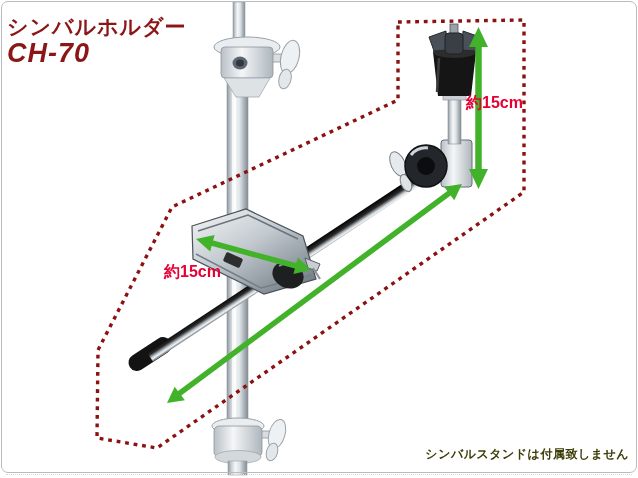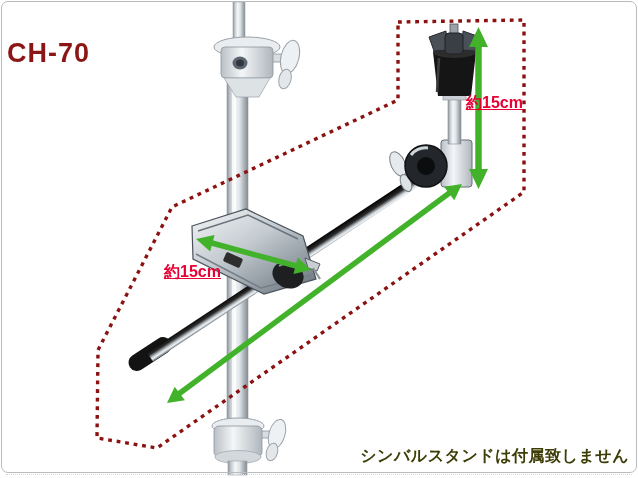--- a/index.html
+++ b/index.html
@@ -6,26 +6,26 @@
   body{width:638px;height:478px;position:relative;overflow:hidden;
        font-family:"Liberation Sans","DejaVu Sans",sans-serif;}
   .stage{position:absolute;inset:0;width:638px;height:478px;}
   .frame{position:absolute;left:1px;top:1px;width:634px;height:470px;
          border:1.5px solid var(--frame-border,#b9bcbe);border-radius:7px;pointer-events:none;}
   .frame-bottom-dots{position:absolute;left:6px;right:6px;top:474px;height:0;
          border-top:1px dotted #d9d9d9;}
   svg.art{position:absolute;inset:0;}
   .txt{position:absolute;font-weight:bold;white-space:nowrap;z-index:5;}
   .title1{left:7px;top:13px;font-size:21px;letter-spacing:1px;color:var(--title,#8b1616);}
-  .title2{left:7px;top:38px;font-size:27px;letter-spacing:1px;color:var(--title,#8b1616);}
-  .dim{font-size:16px;color:var(--dimension-label,#e60033);text-decoration:underline;}
+  .title2{left:7px;top:38px;font-size:27px;letter-spacing:1px;color:var(--title,#8b1616);font-style:italic;}
+  .dim{font-size:16px;color:var(--dimension-label,#e60033);}
   .dim-height{left:466px;top:93px;}
   .dim-arm{left:346px;top:238px;}
   .dim-clamp{left:164px;top:262px;}
-  .note{right:9px;top:446px;font-size:16px;letter-spacing:0.5px;color:var(--note,#3c3c06);}
+  .note{right:9px;top:446px;font-size:12px;letter-spacing:0.5px;color:var(--note,#3c3c06);}
 </style>
 </head>
 <body>
 
 <div class="stage">
 
   <svg class="art" viewBox="0 0 638 478">
     <defs>
       <linearGradient id="gradPole" x1="0" y1="0" x2="1" y2="0">
         <stop offset="0" stop-color="#8f979e"></stop>
@@ -135,20 +135,21 @@
       <g>
         <line x1="178" y1="394.5" x2="450" y2="192.5" stroke-width="5.5" fill="none"></line>
         <polygon points="167,403 174.7,386.7 184.9,400.3" stroke="none"></polygon>
         <polygon points="462,184 444.1,186.7 454.3,200.3" stroke="none"></polygon>
       </g>
     </g>
 
     <path d="M398,22 L524,20 L524,192 L157,448 L97,438 L98,350 L172,207 L398,100 Z" fill="none" stroke="var(--outline-dotted,#8c1111)" stroke-width="3.4" stroke-dasharray="3.8 4.8"></path>
   </svg>
 
+  <div class="txt title1">シンバルホルダー</div>
   <div class="txt title2">CH-70</div>
 
   <div class="txt dim dim-height">約15cm</div>
   <div class="txt dim dim-clamp">約15cm</div>
 
   <div class="txt note">シンバルスタンドは付属致しません</div>
 
   <div class="frame"></div>
   <div class="frame-bottom-dots"></div>
 </div>

